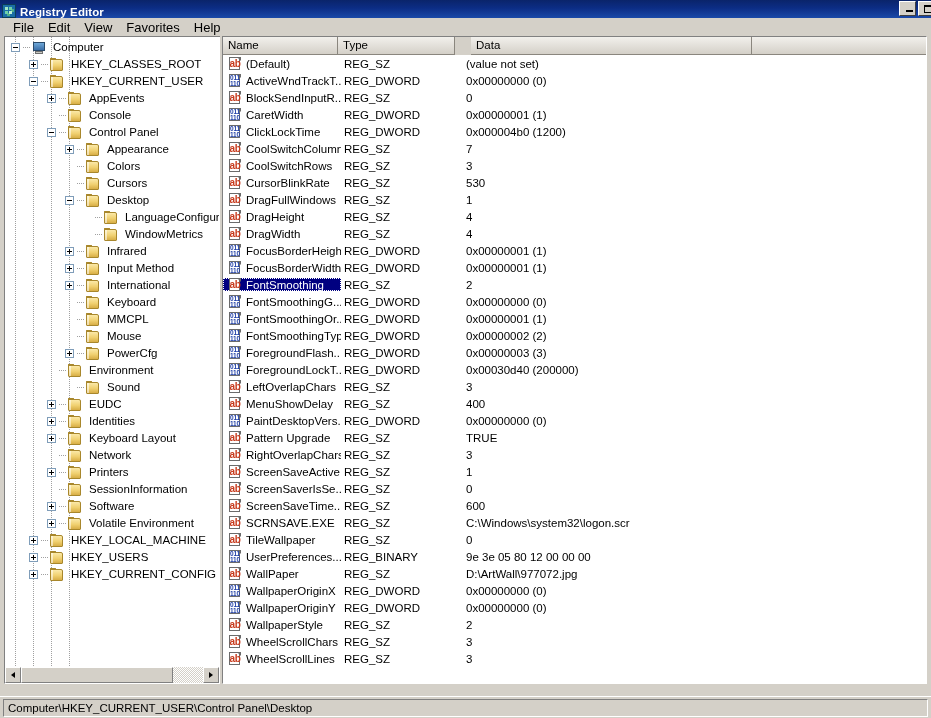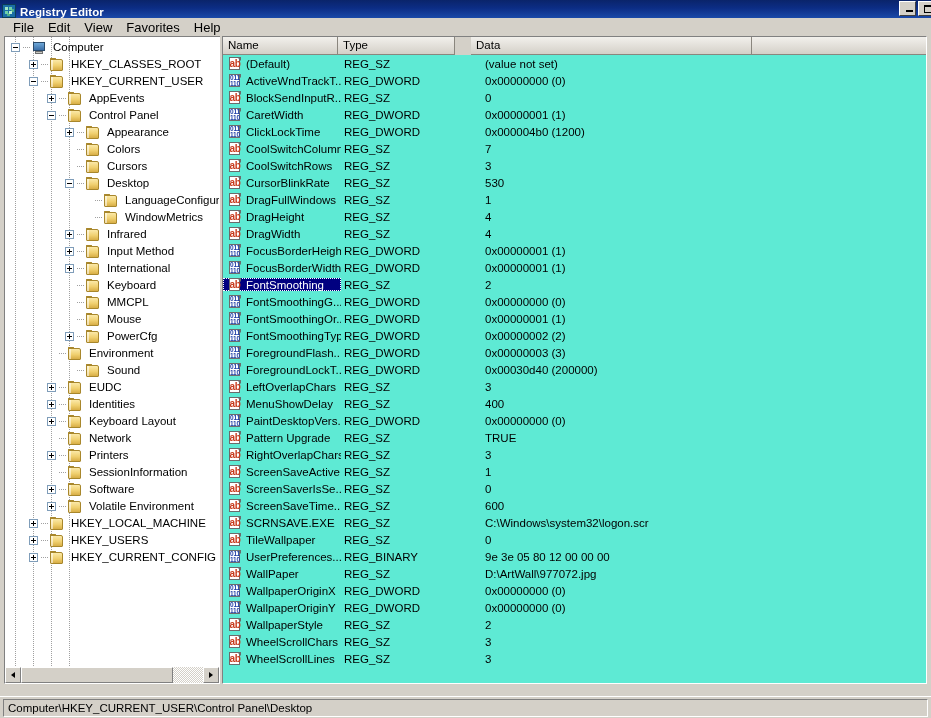--- a/index.html
+++ b/index.html
@@ -193,21 +193,21 @@
     background: repeating-conic-gradient(#d4d0c8 0 25%, #ffffff 0 50%) 0 0/2px 2px;
   }
 
   
   #splitter { position: absolute; left: 220px; top: 36px; width: 2px; height: 648px; background: #d4d0c8; }
 
   
   #list-pane {
     position: absolute; left: 222px; top: 36px;
     width: 705px; height: 648px;
-    background: #5eead4;
+    background: #ffffff;
     border-top: 1px solid #808080;
     border-left: 1px solid #808080;
     border-right: 1px solid #ffffff;
     border-bottom: 1px solid #ffffff;
     overflow: hidden;
   }
   #list-header { display: flex; height: 18px; background: #d4d0c8; }
   .col-head {
     height: 18px; line-height: 17px;
     background: linear-gradient(to bottom, #f2f0ec 0%, #e3e0da 50%, #d4d0c8 100%);
@@ -223,21 +223,21 @@
 
   #list-body { position: relative; }
   .lrow {
     display: flex; align-items: center; height: 17px;
     white-space: nowrap; font-size: 11.5px; color: #000;
   }
   .lrow .c-name {
     width: 118px; display: flex; align-items: center; overflow: hidden; padding-left: 5px;
   }
   .lrow .c-type { width: 120px; padding-left: 3px; overflow: hidden; }
-  .lrow .c-data { width: 288px; padding-left: 5px; overflow: hidden; margin-left: 19px; }
+  .lrow .c-data { width: 288px; padding-left: 5px; overflow: hidden; }
 
   .vicon { flex: none; width: 14px; height: 13px; margin-right: 4px; position: relative; }
   .vicon .page {
     position: absolute; left: 1px; top: 0; width: 11px; height: 13px;
     background: #ffffff; border: 1px solid #6b6b6b;
   }
   .vicon .fold {
     position: absolute; right: 1px; top: 0; width: 0; height: 0;
     border-style: solid; border-width: 0 4px 4px 0;
     border-color: transparent #6b6b6b transparent transparent;
@@ -344,20 +344,31 @@
           <div class="dots"></div>
           <div class="ficon">
             <span class="tab"></span>
             <span class="back"></span>
             <span class="spine"></span>
           </div>
           <span class="label">AppEvents</span>
         </div>
         <div class="tnode">
           <div class="indent" style="width: 42px;"></div>
+          <div class="expander none"></div>
+          <div class="dots"></div>
+          <div class="ficon">
+            <span class="tab"></span>
+            <span class="back"></span>
+            <span class="spine"></span>
+          </div>
+          <span class="label">Console</span>
+        </div>
+        <div class="tnode">
+          <div class="indent" style="width: 42px;"></div>
           <div class="expander minus"></div>
           <div class="dots"></div>
           <div class="ficon">
             <span class="tab"></span>
             <span class="back"></span>
             <span class="spine"></span>
           </div>
           <span class="label">Control Panel</span>
         </div>
         <div class="tnode">

